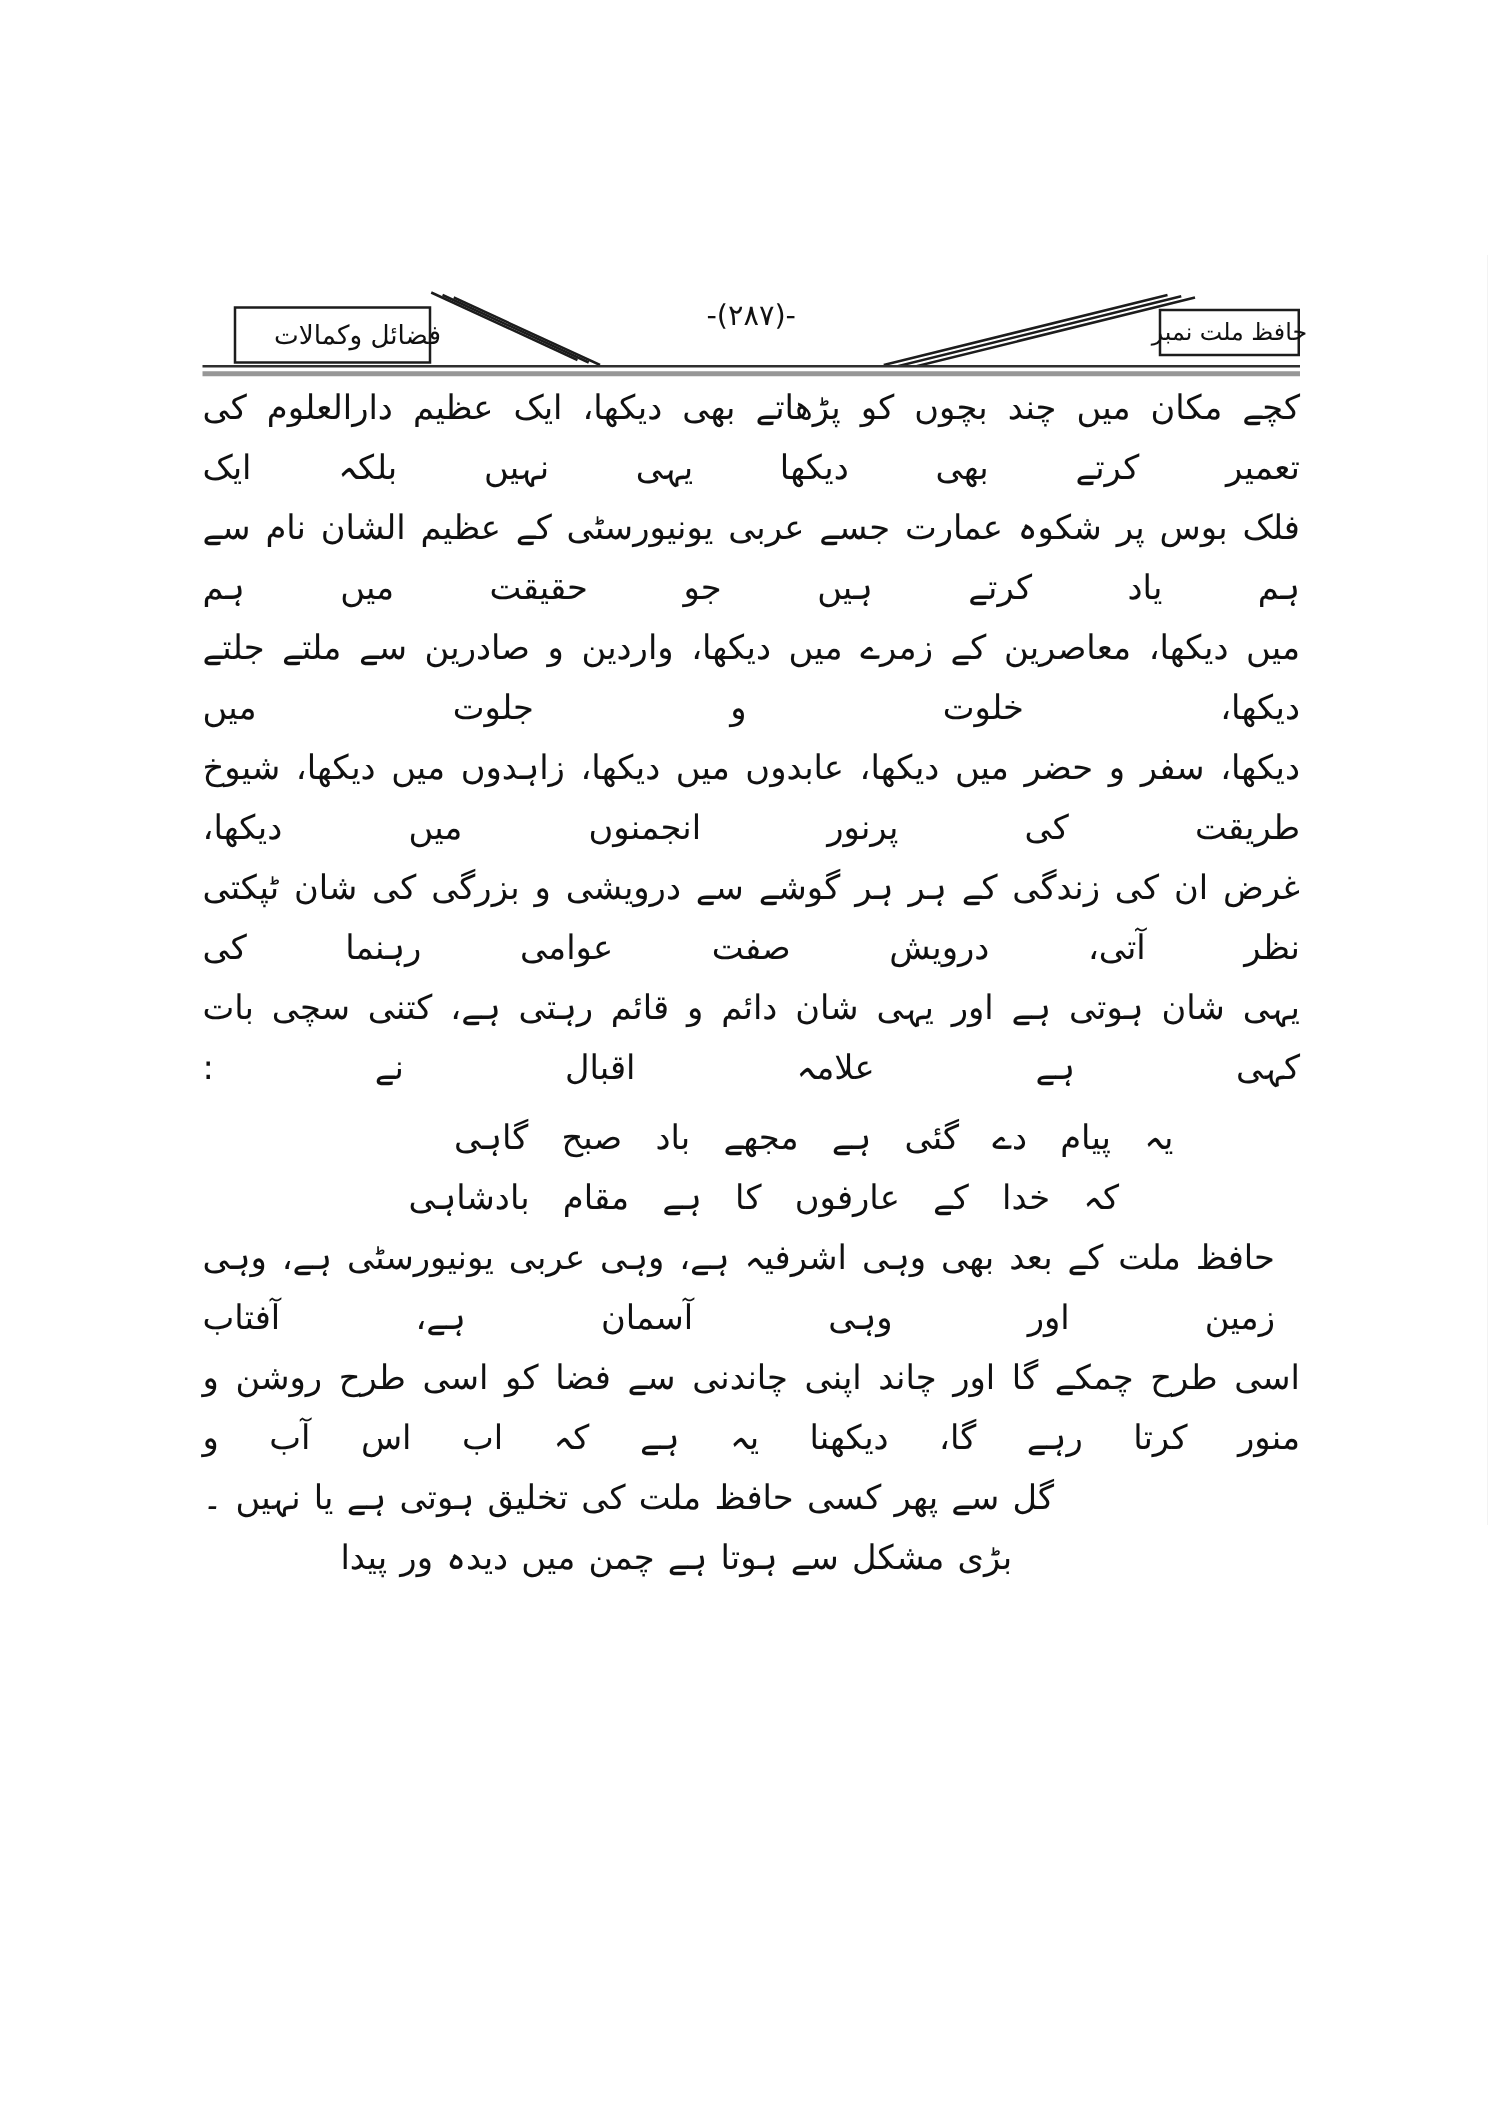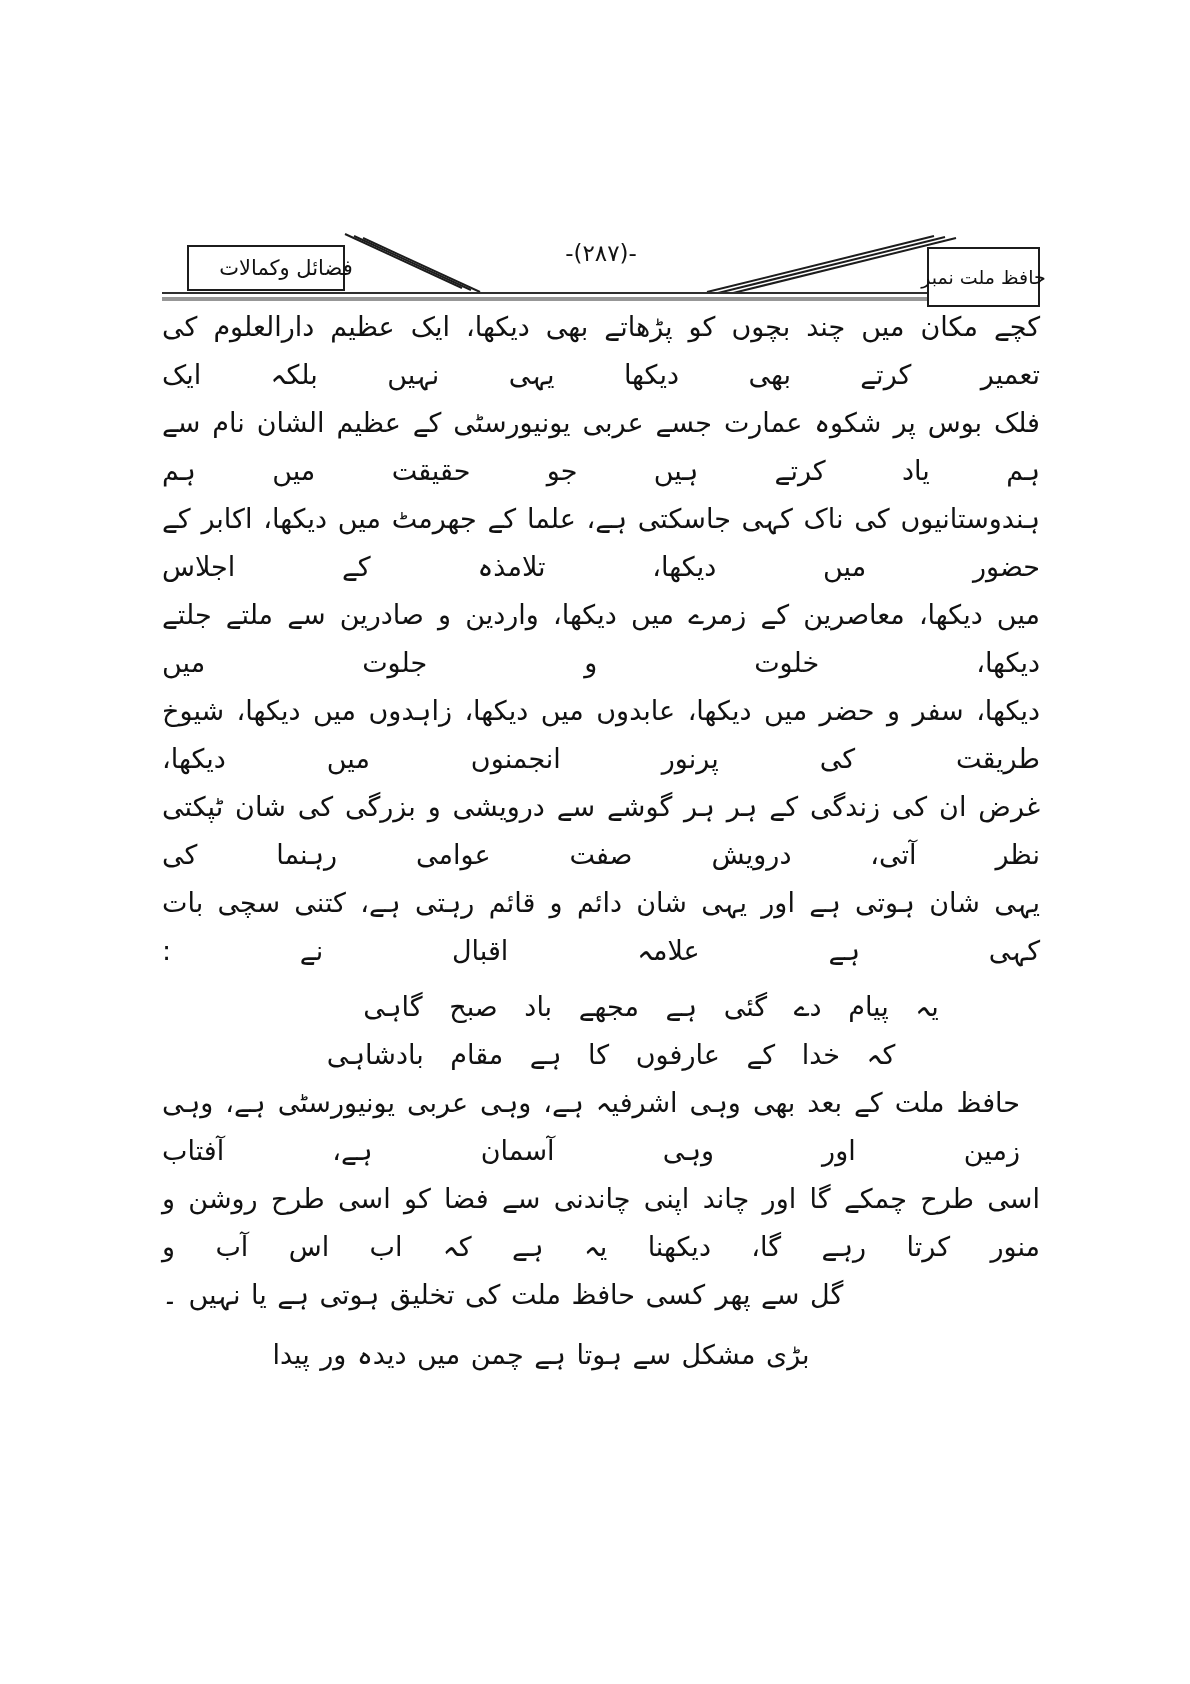--- a/index.html
+++ b/index.html
@@ -18,21 +18,21 @@
   .hdr{position:relative;height:70px;}
   .hdr-box{
     position:absolute;
     box-sizing:border-box;
     border:2px solid #1c1c1c;
     background:#fff;
     display:flex;align-items:center;justify-content:center;
     white-space:nowrap;
     z-index:2;
   }
-  .hdr-box.right-box{right:0;top:25px;width:113px;height:60px;font-size:19px;}
+  .hdr-box.right-box{right:0;top:25px;width:113px;height:38px;font-size:19px;}
   .hdr-box.left-box{left:25px;top:23px;width:158px;height:46px;font-size:21px;padding-left:40px;}
   .hdr-num{
     position:absolute;left:0;right:0;top:18px;
     text-align:center;font-size:23px;letter-spacing:1px;
     direction:ltr;
   }
   .hdr-swoosh{position:absolute;inset:0;width:100%;height:100%;z-index:1;}
   .dbl-rule{
     height:3px;
     border-top:2px solid #2f2f2f;
@@ -52,21 +52,21 @@
   .bline.end-line{text-align:center;text-align-last:left;}
   .verse{
     font-size:27px;
     line-height:48px;
     text-align:center;
     word-spacing:18px;
   }
   .verse.v1{transform:translateX(50px);}
   .verse.v2{transform:translateX(10px);}
   .couplet{margin-top:8px;}
-  .verse.closing{word-spacing:2px;transform:translateX(-60px);margin-top:12px;}
+  .verse.closing{word-spacing:2px;transform:translateX(-60px);margin-top:0;}
 </style>
 </head>
 <body>
 
 <div class="page">
 
   <header class="hdr">
     <svg class="hdr-swoosh" viewBox="0 0 878 70" preserveAspectRatio="none">
 
       <line x1="183" y1="12" x2="300" y2="66" stroke="#1c1c1c" stroke-width="2"></line>
@@ -88,21 +88,20 @@
       <span>فضائل وکمالات</span>
     </div>
   </header>
 
   <div class="dbl-rule"></div>
 
   <main class="body-text">
 
     <div class="bline">کچے مکان میں چند بچوں کو پڑھاتے بھی دیکھا، ایک عظیم دارالعلوم کی تعمیر کرتے بھی دیکھا یہی نہیں بلکہ ایک</div>
     <div class="bline">فلک بوس پر شکوہ عمارت جسے عربی یونیورسٹی کے عظیم الشان نام سے ہم یاد کرتے ہیں جو حقیقت میں ہم</div>
-    <div class="bline">ہندوستانیوں کی ناک کہی جاسکتی ہے، علما کے جھرمٹ میں دیکھا، اکابر کے حضور میں دیکھا، تلامذہ کے اجلاس</div>
     <div class="bline">میں دیکھا، معاصرین کے زمرے میں دیکھا، واردین و صادرین سے ملتے جلتے دیکھا، خلوت و جلوت میں</div>
     <div class="bline">دیکھا، سفر و حضر میں دیکھا، عابدوں میں دیکھا، زاہدوں میں دیکھا، شیوخ طریقت کی پرنور انجمنوں میں دیکھا،</div>
     <div class="bline">غرض ان کی زندگی کے ہر ہر گوشے سے درویشی و بزرگی کی شان ٹپکتی نظر آتی، درویش صفت عوامی رہنما کی</div>
     <div class="bline">یہی شان ہوتی ہے اور یہی شان دائم و قائم رہتی ہے، کتنی سچی بات کہی ہے علامہ اقبال نے :</div>
 
     <div class="couplet">
       <div class="verse v1">یہ پیام دے گئی ہے مجھے باد صبح گاہی</div>
       <div class="verse v2">کہ خدا کے عارفوں کا ہے مقام بادشاہی</div>
     </div>
 

